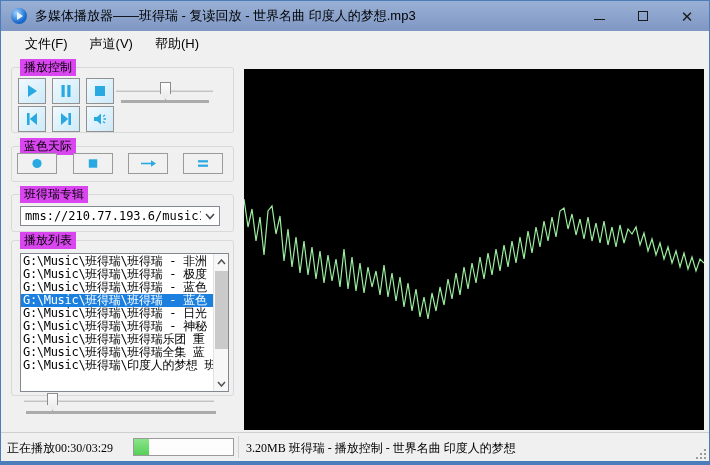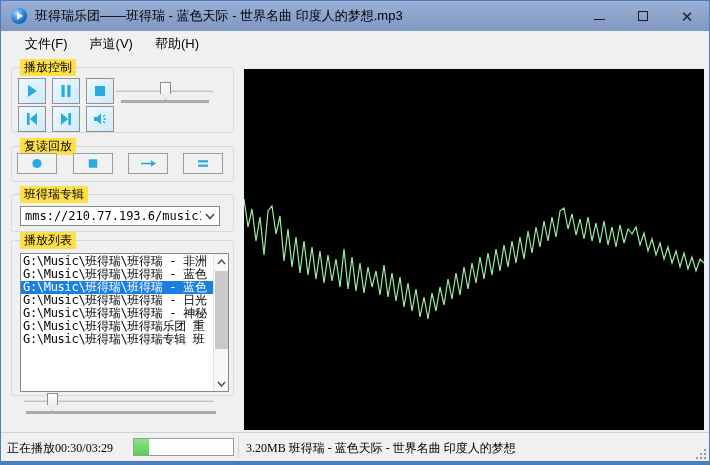--- a/index.html
+++ b/index.html
@@ -23,21 +23,21 @@
   .glyph-max { width:10px; height:10px; border:1px solid #1a1a1a; }
   .glyph-close { font-size:15px; line-height:1; }
 
   
   .menubar { position:absolute; left:3px; top:30px; width:708px; height:26px; background:#f0f0f0;
              display:flex; align-items:center; padding-left:10px; }
   .menu-item { font-size:13px; color:#000; padding:3px 11px; }
 
   
   .groupbox { position:absolute; border:1px solid #d9d9d9; border-radius:3px; }
-  .group-label { position:absolute; top:-9px; left:8px; background:#fde047; padding:0 4px;
+  .group-label { position:absolute; top:-9px; left:8px; background:#d946ef; padding:0 4px;
                  font-size:12px; color:#000; white-space:nowrap; }
 
   
   .pb-btn { position:absolute; width:28px; height:26px; border:1px solid #919191;
             background:linear-gradient(135deg,#f0f9fe 0%,#cdeaf8 100%);
             display:flex; align-items:center; justify-content:center; }
   .rp-btn { position:absolute; width:40px; height:21px; border:1px solid #9b9b9b;
             background:#f1f1f1; display:flex; align-items:center; justify-content:center; }
   svg.glyph { display:block; }
 
@@ -84,21 +84,21 @@
   .resize-grip { position:absolute; right:3px; bottom:2px; width:13px; height:13px; }
   .resize-grip i { position:absolute; width:2px; height:2px; background:#9a9a9a; }
 </style>
 </head>
 <body>
 
 <div class="window">
 
   <div class="titlebar">
     <div class="app-icon"></div>
-    <div class="title-text">班得瑞乐团——班得瑞 - 蓝色天际 - 世界名曲 印度人的梦想.mp3</div>
+    <div class="title-text">多媒体播放器——班得瑞 - 复读回放 - 世界名曲 印度人的梦想.mp3</div>
     <div class="win-btns">
       <div class="win-btn">
           <span class="glyph-min"></span>
         </div>
       <div class="win-btn">
           <span class="glyph-max"></span>
         </div>
       <div class="win-btn">
           <span class="glyph-close">✕</span>
         </div>
@@ -147,21 +147,21 @@
       <polygon points="2,6 5,6 9,2.5 9,13.5 5,10 2,10" fill="#29a9e1"></polygon>
       <path d="M11 5.5 L13 4 M11.5 8 L14 8 M11 10.5 L13 12" stroke="#29a9e1" stroke-width="1.3" fill="none"></path>
     </svg>
   </div>
 
   <div class="slider-groove" style="left:115px; top:89px; width:97px;"></div>
   <div class="slider-thumb" style="top:81px; left:159px;"></div>
   <div class="slider-channel" style="left:120px; top:99px; width:88px;"></div>
 
   <div class="groupbox" style="left:10px; top:145px; width:223px; height:36px;">
-    <span class="group-label">复读回放</span>
+    <span class="group-label">蓝色天际</span>
   </div>
   <div class="rp-btn" style="left:16px; top:152px;">
     <svg class="glyph" width="16" height="13" viewBox="0 0 16 13">
         <circle cx="8" cy="6.5" r="4.6" fill="#29a9e1"></circle>
       </svg>
   </div>
   <div class="rp-btn" style="left:72px; top:152px;">
     <svg class="glyph" width="16" height="13" viewBox="0 0 16 13">
         <rect x="3.8" y="2.3" width="8.4" height="8.4" fill="#29a9e1"></rect>
       </svg>
@@ -190,26 +190,28 @@
         </svg>
     </span>
   </div>
 
   <div class="groupbox" style="left:10px; top:239px; width:223px; height:156px;">
     <span class="group-label">播放列表</span>
   </div>
   <div class="listbox">
     <div class="list-rows">
       <div class="list-row">G:\Music\班得瑞\班得瑞 - 非洲</div>
+      <div class="list-row">G:\Music\班得瑞\班得瑞 - 极度</div>
       <div class="list-row">G:\Music\班得瑞\班得瑞 - 蓝色</div>
       <div class="list-row selected">G:\Music\班得瑞\班得瑞 - 蓝色</div>
       <div class="list-row">G:\Music\班得瑞\班得瑞 - 日光</div>
       <div class="list-row">G:\Music\班得瑞\班得瑞 - 神秘</div>
       <div class="list-row">G:\Music\班得瑞\班得瑞乐团 重</div>
-      <div class="list-row">G:\Music\班得瑞\班得瑞专辑 班</div>
+      <div class="list-row">G:\Music\班得瑞\班得瑞全集 蓝</div>
+      <div class="list-row">G:\Music\班得瑞\印度人的梦想 班</div>
     </div>
     <div class="scrollbar">
       <div class="sb-btn sb-up">
         <svg width="9" height="6" viewBox="0 0 9 6">
             <polyline points="1,5 4.5,1 8,5" fill="none" stroke="#505050" stroke-width="1.5"></polyline>
           </svg>
       </div>
       <div class="sb-thumb"></div>
       <div class="sb-btn sb-down">
         <svg width="9" height="6" viewBox="0 0 9 6">
@@ -228,21 +230,21 @@
       <polyline points="0,130 4,158 8,140 12,172 16,148 20,186 24,142 28,137 32,165 36,147 40,192 44,160 48,198 52,168 56,204 60,172 64,206 68,178 72,210 76,182 80,214 84,186 88,212 92,190 96,218 100,180 104,220 108,188 112,222 116,194 120,224 124,198 128,218 132,202 136,226 140,196 144,228 148,204 152,232 156,208 160,238 164,214 168,242 172,220 176,248 180,228 184,250 188,224 192,242 196,218 200,236 204,210 208,230 212,204 216,226 220,198 224,220 228,194 232,214 236,188 240,210 244,184 248,206 252,180 256,202 260,176 264,198 268,172 272,194 276,168 280,190 284,162 288,184 292,158 296,178 300,152 304,172 308,148 312,168 316,142 320,139 324,160 328,145 332,166 336,150 340,170 344,148 348,172 352,154 356,174 360,152 364,176 368,158 372,178 376,156 380,174 384,160 388,165 392,158 396,176 400,164 404,182 408,170 412,186 416,174 420,190 424,178 428,194 432,182 436,198 440,184 444,200 448,188 452,202 456,190 460,194" fill="none" stroke="#9bef9f" stroke-width="1.2"></polyline>
     </svg>
   </div>
 
   <div class="statusbar">
     <span class="status-left">正在播放00:30/03:29</span>
     <div class="status-progress">
       <div class="status-progress-fill" style="width: 15%;"></div>
     </div>
     <div class="status-sep"></div>
-    <span class="status-right">3.20MB  班得瑞 - 蓝色天际 - 世界名曲 印度人的梦想</span>
+    <span class="status-right">3.20MB  班得瑞 - 播放控制 - 世界名曲 印度人的梦想</span>
     <div class="resize-grip">
       <i style="right:0;  bottom:8px;"></i>
       <i style="right:4px; bottom:4px;"></i>
         <i style="right:0; bottom:4px;"></i>
       <i style="right:8px; bottom:0;"></i>
         <i style="right:4px; bottom:0;"></i>
         <i style="right:0; bottom:0;"></i>
     </div>
   </div>
 

